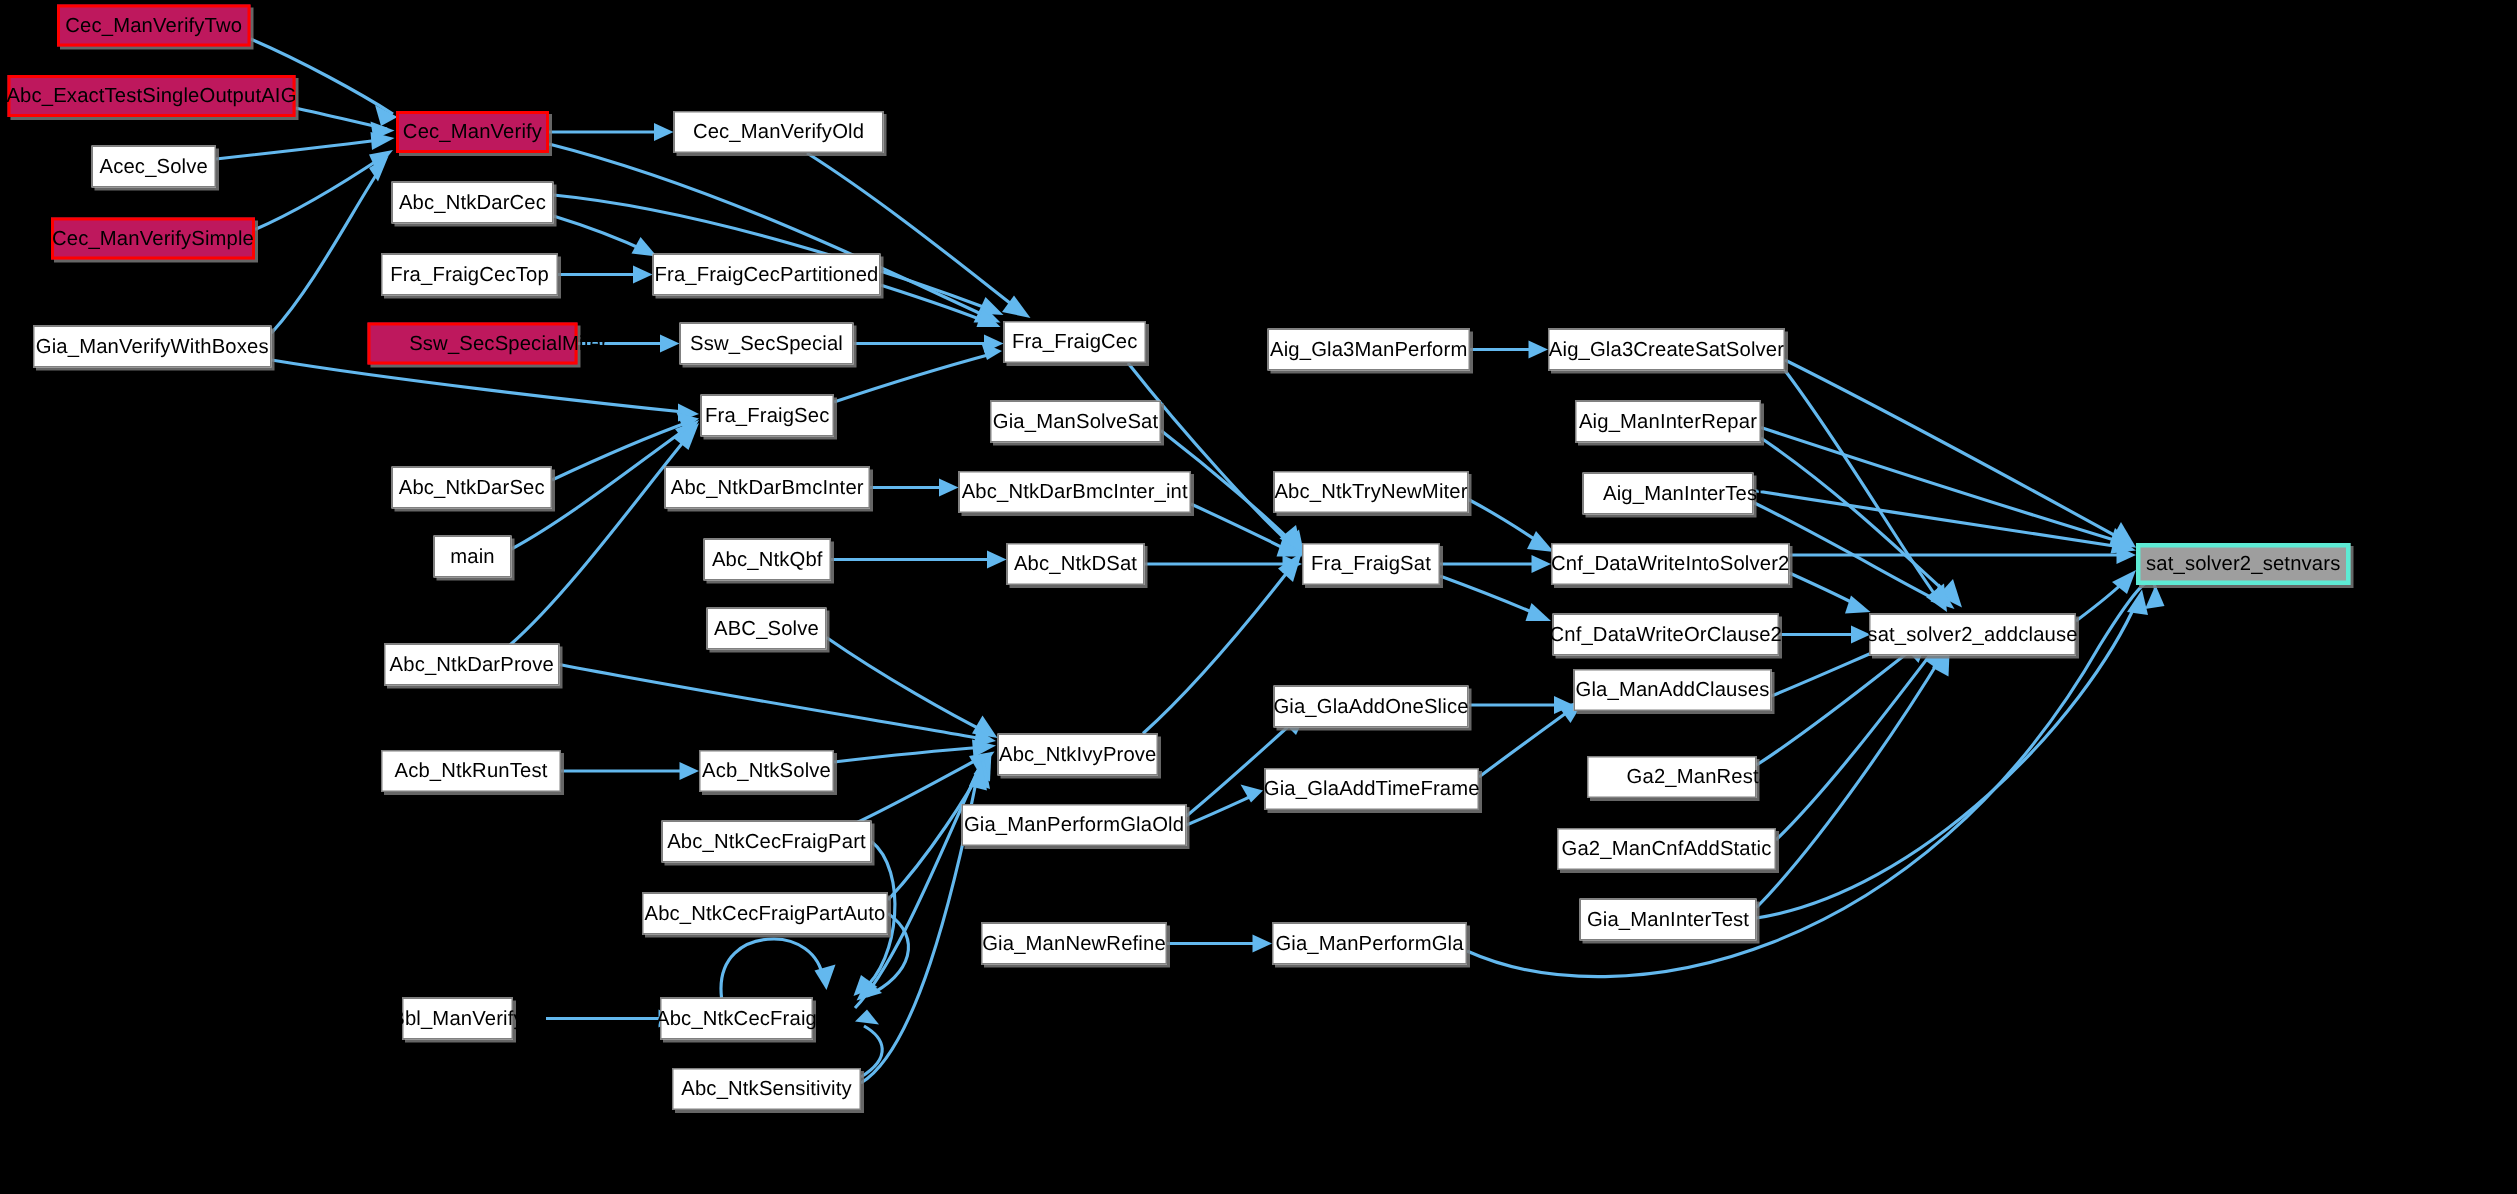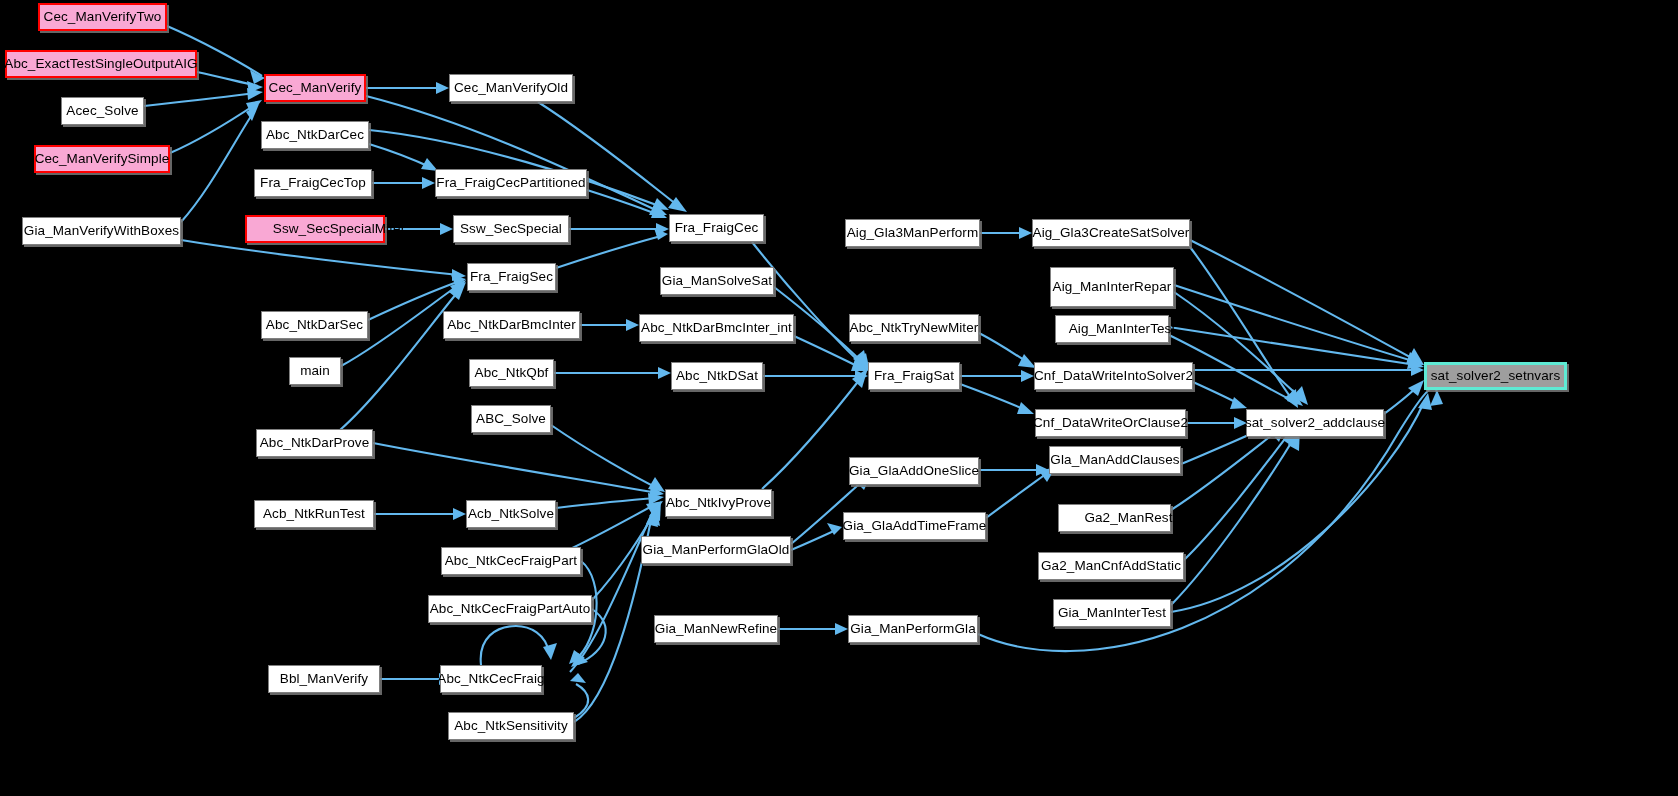--- a/index.html
+++ b/index.html
@@ -3,21 +3,21 @@
 <meta charset="utf-8">
 <style>
   html,body{margin:0;padding:0;background:#000;}
   #canvas{position:relative;width:1678px;height:796px;background:#000;overflow:hidden;
           font-family:"Liberation Sans", sans-serif;}
   #edges{position:absolute;left:0;top:0;width:1678px;height:796px;}
   .node{position:absolute;box-sizing:border-box;display:flex;align-items:center;
         justify-content:center;background:#fff;border:1px solid #808080;
         box-shadow:2px 2px 0 rgba(120,120,120,0.85);color:#000;
         font-size:13.5px;line-height:1;white-space:nowrap;letter-spacing:.1px;}
-  .node.red{border:2px solid #ff0000;background:#f9a8d4;justify-content:center;}
+  .node.red{border:2px solid #ff0000;background:#be185d;justify-content:center;}
   .node.target{background:#9e9e9e;border:3px solid #5eead4;}
   .edge{fill:none;stroke:#63b8ee;stroke-width:2.1;}
   .ahead{fill:#63b8ee;}
 </style>
 </head>
 <body>
 
 <div id="canvas">
   <svg id="edges" viewBox="0 0 1678 796" xmlns="http://www.w3.org/2000/svg">
       <path d="M167,26 C200,40 240,62 262,76" class="edge"></path>
@@ -151,21 +151,21 @@
     </svg>
 <div class="node red" style="left: 38px; top: 3px; width: 129px; height: 28px;">
       <span>Cec_ManVerifyTwo</span>
     </div>
     <div class="node red" style="left: 5px; top: 50px; width: 192px; height: 28px;">
       <span>Abc_ExactTestSingleOutputAIG</span>
     </div>
     <div class="node red" style="left: 264px; top: 74px; width: 102px; height: 28px;">
       <span>Cec_ManVerify</span>
     </div>
-    <div class="node" style="left: 449px; top: 74px; width: 124px; height: 28px;">
+    <div class="node" style="left: 449px; top: 74px; width: 140px; height: 28px;">
       <span>Cec_ManVerifyOld</span>
     </div>
     <div class="node" style="left: 61px; top: 97px; width: 83px; height: 28px;">
       <span>Acec_Solve</span>
     </div>
     <div class="node" style="left: 261px; top: 121px; width: 108px; height: 28px;">
       <span>Abc_NtkDarCec</span>
     </div>
     <div class="node red" style="left: 34px; top: 145px; width: 136px; height: 28px;">
       <span>Cec_ManVerifySimple</span>
@@ -193,21 +193,21 @@
     </div>
     <div class="node" style="left: 1032px; top: 219px; width: 158px; height: 28px;">
       <span>Aig_Gla3CreateSatSolver</span>
     </div>
     <div class="node" style="left: 467px; top: 263px; width: 89px; height: 28px;">
       <span>Fra_FraigSec</span>
     </div>
     <div class="node" style="left: 660px; top: 267px; width: 114px; height: 28px;">
       <span>Gia_ManSolveSat</span>
     </div>
-    <div class="node" style="left: 1050px; top: 267px; width: 124px; height: 40px;">
+    <div class="node" style="left: 1050px; top: 267px; width: 124px; height: 28px;">
       <span>Aig_ManInterRepar</span>
     </div>
     <div class="node" style="left: 261px; top: 311px; width: 107px; height: 28px;">
       <span>Abc_NtkDarSec</span>
     </div>
     <div class="node" style="left: 443px; top: 311px; width: 137px; height: 28px;">
       <span>Abc_NtkDarBmcInter</span>
     </div>
     <div class="node" style="left: 639px; top: 314px; width: 155px; height: 28px;">
       <span>Abc_NtkDarBmcInter_int</span>
@@ -286,19 +286,19 @@
     </div>
     <div class="node" style="left: 654px; top: 615px; width: 124px; height: 28px;">
       <span>Gia_ManNewRefine</span>
     </div>
     <div class="node" style="left: 848px; top: 615px; width: 130px; height: 28px;">
       <span>Gia_ManPerformGla</span>
     </div>
     <div class="node" style="left: 440px; top: 665px; width: 102px; height: 28px; justify-content: center;">
       <span>Abc_NtkCecFraig</span>
     </div>
-    <div class="node" style="left: 268px; top: 665px; width: 112px; height: 28px;">
+    <div class="node" style="left: 268px; top: 665px; width: 74px; height: 28px;">
       <span>Bbl_ManVerify</span>
     </div>
     <div class="node" style="left: 448px; top: 712px; width: 126px; height: 28px;">
       <span>Abc_NtkSensitivity</span>
     </div>
   </div>
 
 </body></html>

